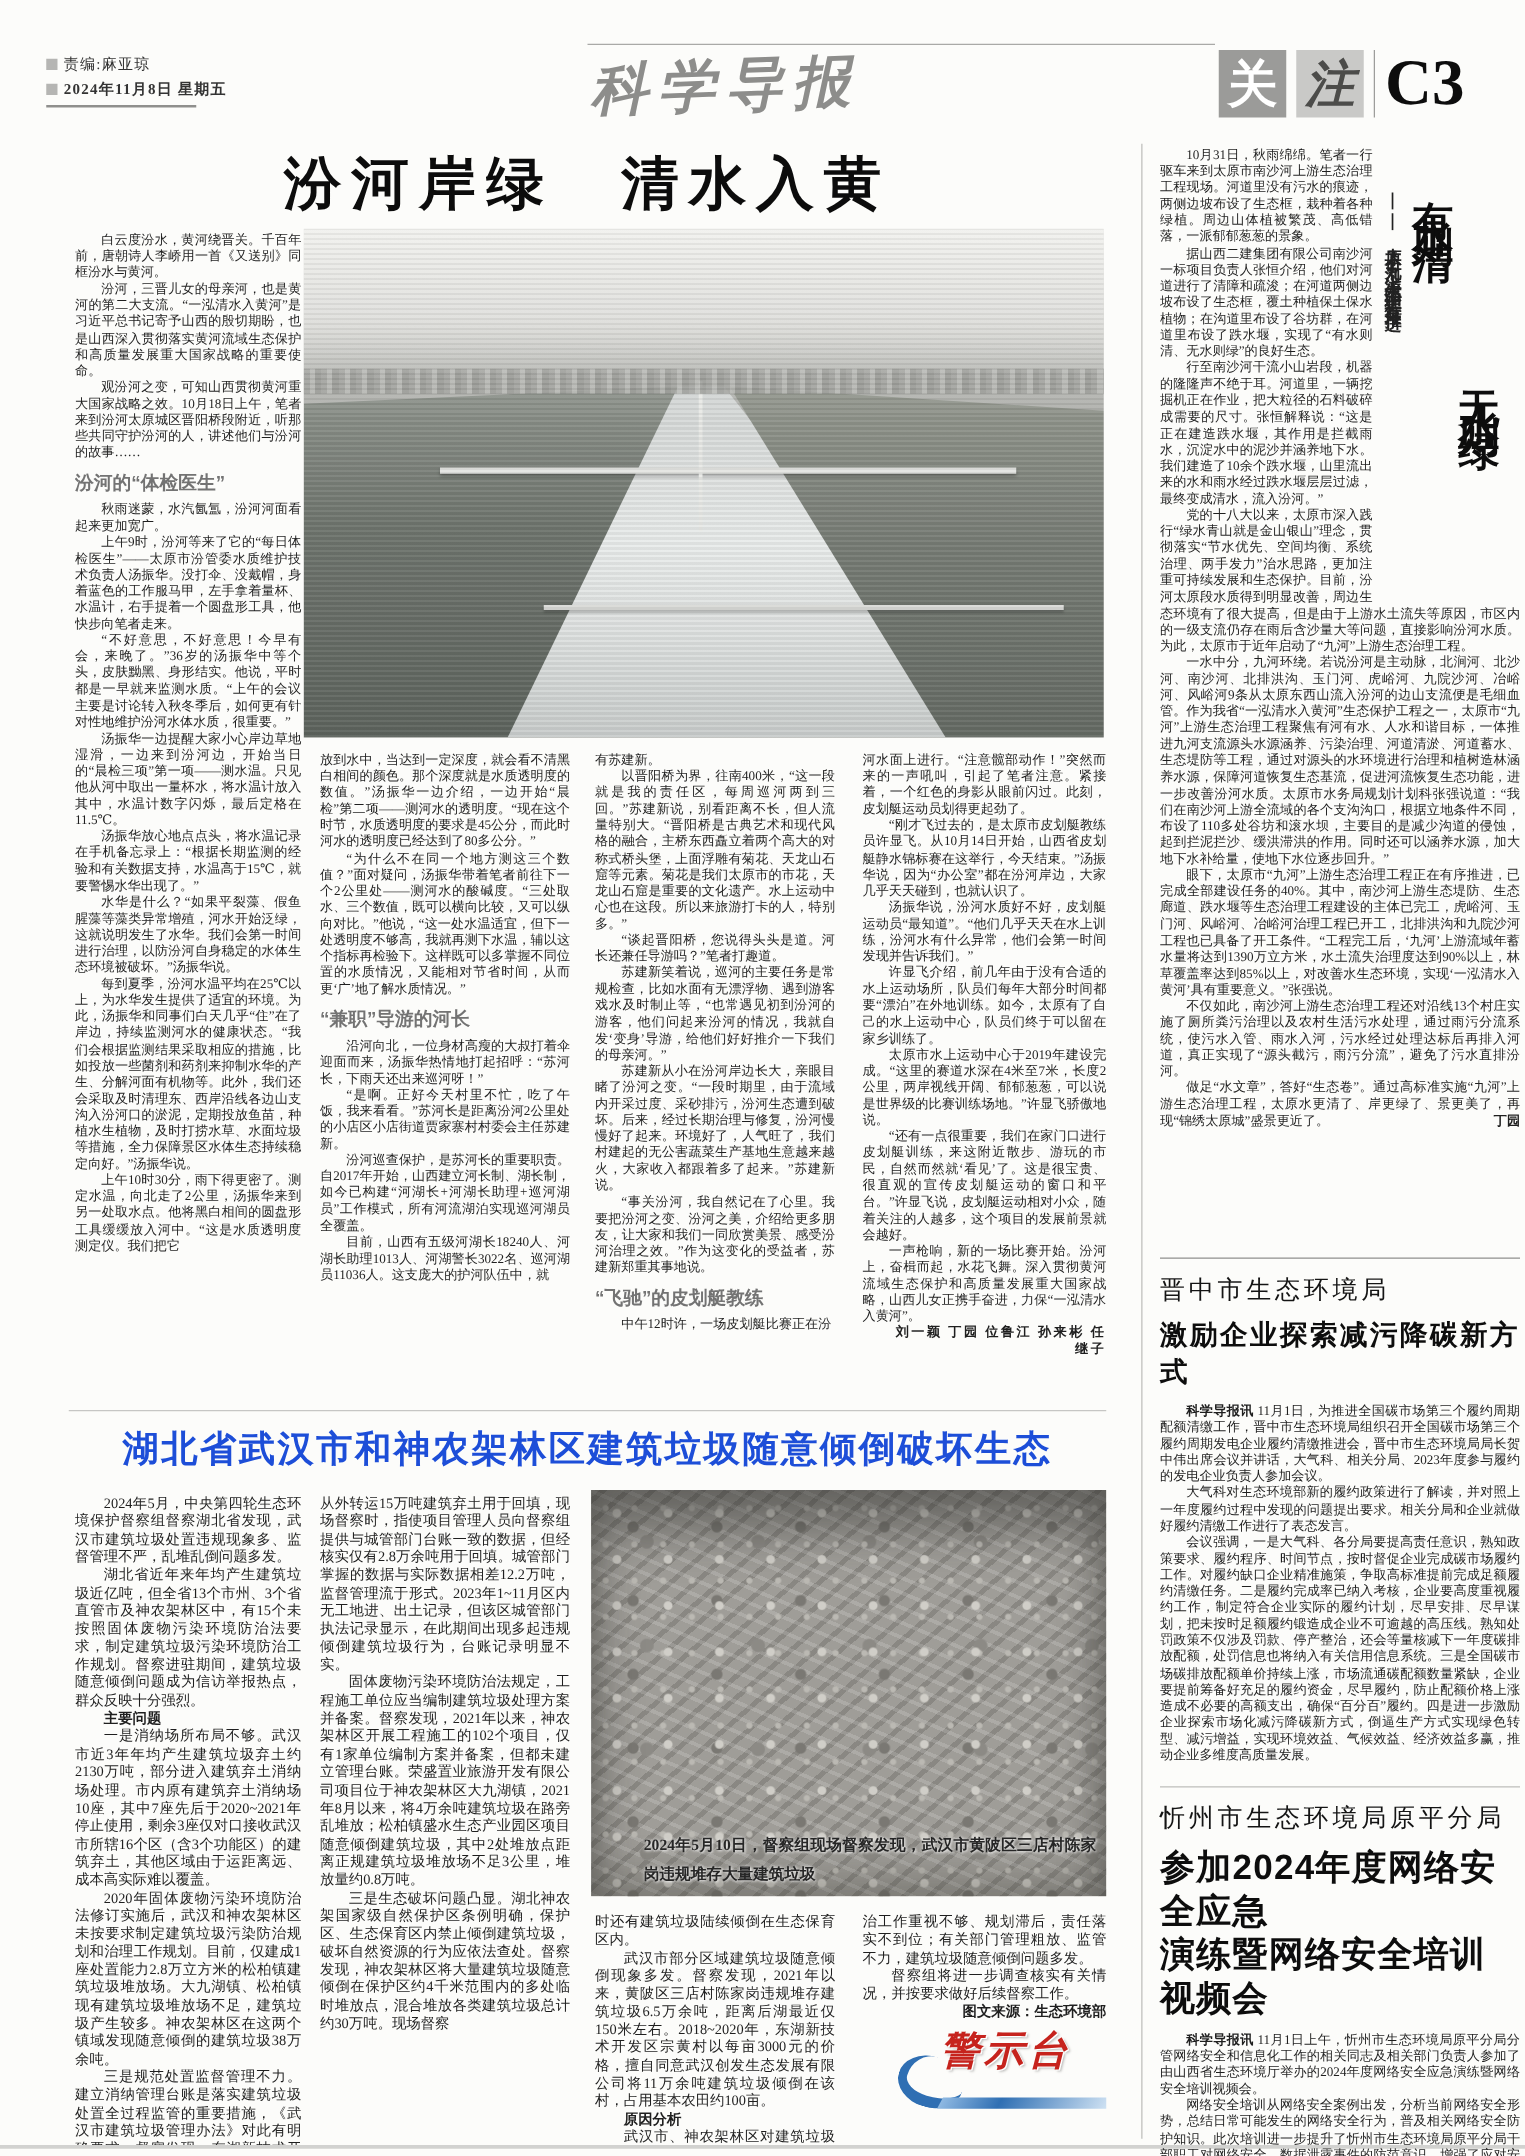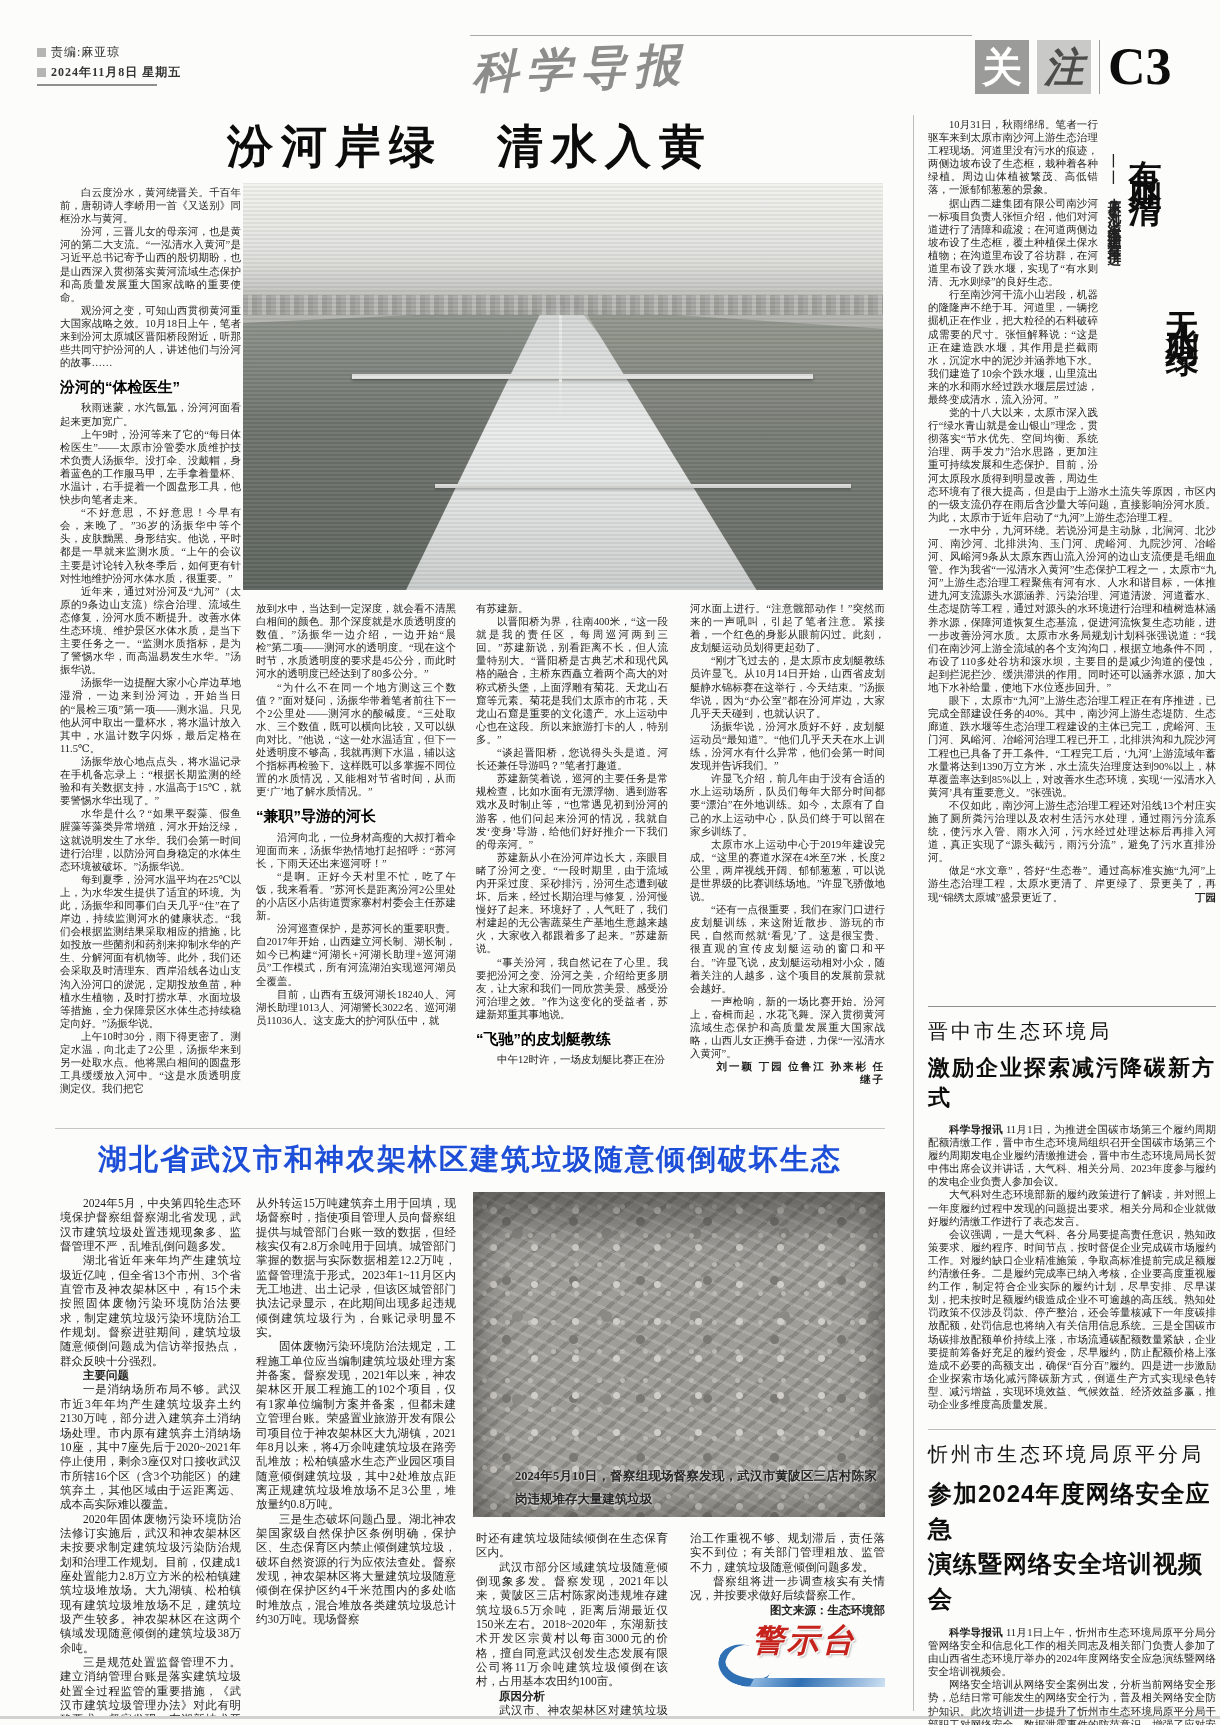--- a/index.html
+++ b/index.html
@@ -22,38 +22,38 @@
   
   .vrule{width:1px;background:#bdbdbb;}
   .hrule{height:1px;background:#bdbdbb;}
   
   .headline-main{font-family:Liberation Serif, serif;font-weight:900;font-size:46px;
                  letter-spacing:8px;text-align:center;color:#0c0c0c;white-space:nowrap;}
   .body-col{font-size:10.5px;line-height:13.1px;text-align:justify;overflow:hidden;color:#1f1f1f;}
   .body-col p{margin:0;text-indent:2em;}
   .body-col p.cont{text-indent:0;}
   .sec-head{font-family:"Liberation Sans",sans-serif;font-weight:bold;font-size:15px;
-            margin:11px 0 8px;text-indent:0;color:#000000;}
+            margin:11px 0 8px;text-indent:0;color:#737373;}
   .sub-head{font-weight:bold;text-indent:3em;margin:2px 0;}
   .sig{text-align:right;font-weight:bold;text-indent:0;}
   .sig.tuck{margin-top:-13px;}
   .authors{font-weight:bold;text-align:right;margin-top:4px;letter-spacing:2px;}
   
   .float-head{float:right;width:108px;height:350px;position:relative;margin:0 0 6px 10px;}
   .vtext{writing-mode:vertical-rl;}
   .vh-sub{position:absolute;left:0;top:36px;font-family:"Liberation Sans",sans-serif;
           font-weight:bold;font-size:13.5px;letter-spacing:3px;color:#222;height:310px;}
   .vh-big{position:absolute;font-weight:900;font-size:33px;letter-spacing:11px;color:#0d0d0d;
           font-family:"Liberation Serif",serif;}
   .vh-b1{left:30px;top:16px;}
   .vh-b2{left:67px;top:168px;}
   .dept-head{font-size:20px;letter-spacing:3px;color:#141414;}
   .sec2-headline{font-family:"Liberation Sans",sans-serif;font-weight:900;font-size:22px;
                  letter-spacing:2px;color:#0d0d0d;margin:8px 0 10px;}
-  .sec3-headline{font-family:"Liberation Sans",sans-serif;font-weight:900;font-size:24px;
+  .sec3-headline{font-family:"Liberation Sans",sans-serif;font-weight:900;font-size:28px;
                  letter-spacing:1px;color:#0d0d0d;line-height:35px;margin:8px 0 10px;}
   
   .headline-bottom{font-family:"Liberation Sans",sans-serif;font-weight:900;font-size:29px;
                    letter-spacing:2px;text-align:center;color:#1d4ed8;white-space:nowrap;}
   .body-col-b{font-size:11.5px;line-height:14.35px;}
   
   .photo1{overflow:hidden;background:linear-gradient(180deg,#e9e9e6 0,#d6d6d2 14%,#bcbdb9 26%,#a9aaa6 42%,#9a9b97 64%,#8f908c 100%);}
   .p1-river{position:absolute;left:0;right:0;top:126px;bottom:0;
             clip-path:polygon(46.5% 0,52.5% 0,87% 100%,25% 100%);
             background:linear-gradient(180deg,#d2d5d4 0,#e9eceb 45%,#dee1e0 70%,#c9cdcc 100%);}
@@ -146,21 +146,20 @@
     <div>
         <p>白云度汾水，黄河绕晋关。千百年前，唐朝诗人李峤用一首《又送别》同框汾水与黄河。</p>
         <p>汾河，三晋儿女的母亲河，也是黄河的第二大支流。“一泓清水入黄河”是习近平总书记寄予山西的殷切期盼，也是山西深入贯彻落实黄河流域生态保护和高质量发展重大国家战略的重要使命。</p>
         <p>观汾河之变，可知山西贯彻黄河重大国家战略之效。10月18日上午，笔者来到汾河太原城区晋阳桥段附近，听那些共同守护汾河的人，讲述他们与汾河的故事……</p>
       </div>
     <div class="sec-head">汾河的“体检医生”</div>
     <div>
         <p>秋雨迷蒙，水汽氤氲，汾河河面看起来更加宽广。</p>
         <p>上午9时，汾河等来了它的“每日体检医生”——太原市汾管委水质维护技术负责人汤振华。没打伞、没戴帽，身着蓝色的工作服马甲，左手拿着量杯、水温计，右手提着一个圆盘形工具，他快步向笔者走来。</p>
         <p>“不好意思，不好意思！今早有会，来晚了。”36岁的汤振华中等个头，皮肤黝黑、身形结实。他说，平时都是一早就来监测水质。“上午的会议主要是讨论转入秋冬季后，如何更有针对性地维护汾河水体水质，很重要。”</p>
-        <p>近年来，通过对汾河及“九河”（太原的9条边山支流）综合治理、流域生态修复，汾河水质不断提升。改善水体生态环境、维护景区水体水质，是当下主要任务之一。“监测水质指标，是为了警惕水华，而高温易发生水华。”汤振华说。</p>
         <p>汤振华一边提醒大家小心岸边草地湿滑，一边来到汾河边，开始当日的“晨检三项”第一项——测水温。只见他从河中取出一量杯水，将水温计放入其中，水温计数字闪烁，最后定格在11.5℃。</p>
         <p>汤振华放心地点点头，将水温记录在手机备忘录上：“根据长期监测的经验和有关数据支持，水温高于15℃，就要警惕水华出现了。”</p>
         <p>水华是什么？“如果平裂藻、假鱼腥藻等藻类异常增殖，河水开始泛绿，这就说明发生了水华。我们会第一时间进行治理，以防汾河自身稳定的水体生态环境被破坏。”汤振华说。</p>
         <p>每到夏季，汾河水温平均在25℃以上，为水华发生提供了适宜的环境。为此，汤振华和同事们白天几乎“住”在了岸边，持续监测河水的健康状态。“我们会根据监测结果采取相应的措施，比如投放一些菌剂和药剂来抑制水华的产生、分解河面有机物等。此外，我们还会采取及时清理东、西岸沿线各边山支沟入汾河口的淤泥，定期投放鱼苗，种植水生植物，及时打捞水草、水面垃圾等措施，全力保障景区水体生态持续稳定向好。”汤振华说。</p>
         <p>上午10时30分，雨下得更密了。测定水温，向北走了2公里，汤振华来到另一处取水点。他将黑白相间的圆盘形工具缓缓放入河中。“这是水质透明度测定仪。我们把它</p>
       </div>
   </div>
 
   <div class="abs body-col" style="left:256px;top:602px;width:200px;height:521px;">
     <p class="cont">放到水中，当达到一定深度，就会看不清黑白相间的颜色。那个深度就是水质透明度的数值。”汤振华一边介绍，一边开始“晨检”第二项——测河水的透明度。“现在这个时节，水质透明度的要求是45公分，而此时河水的透明度已经达到了80多公分。”</p>

